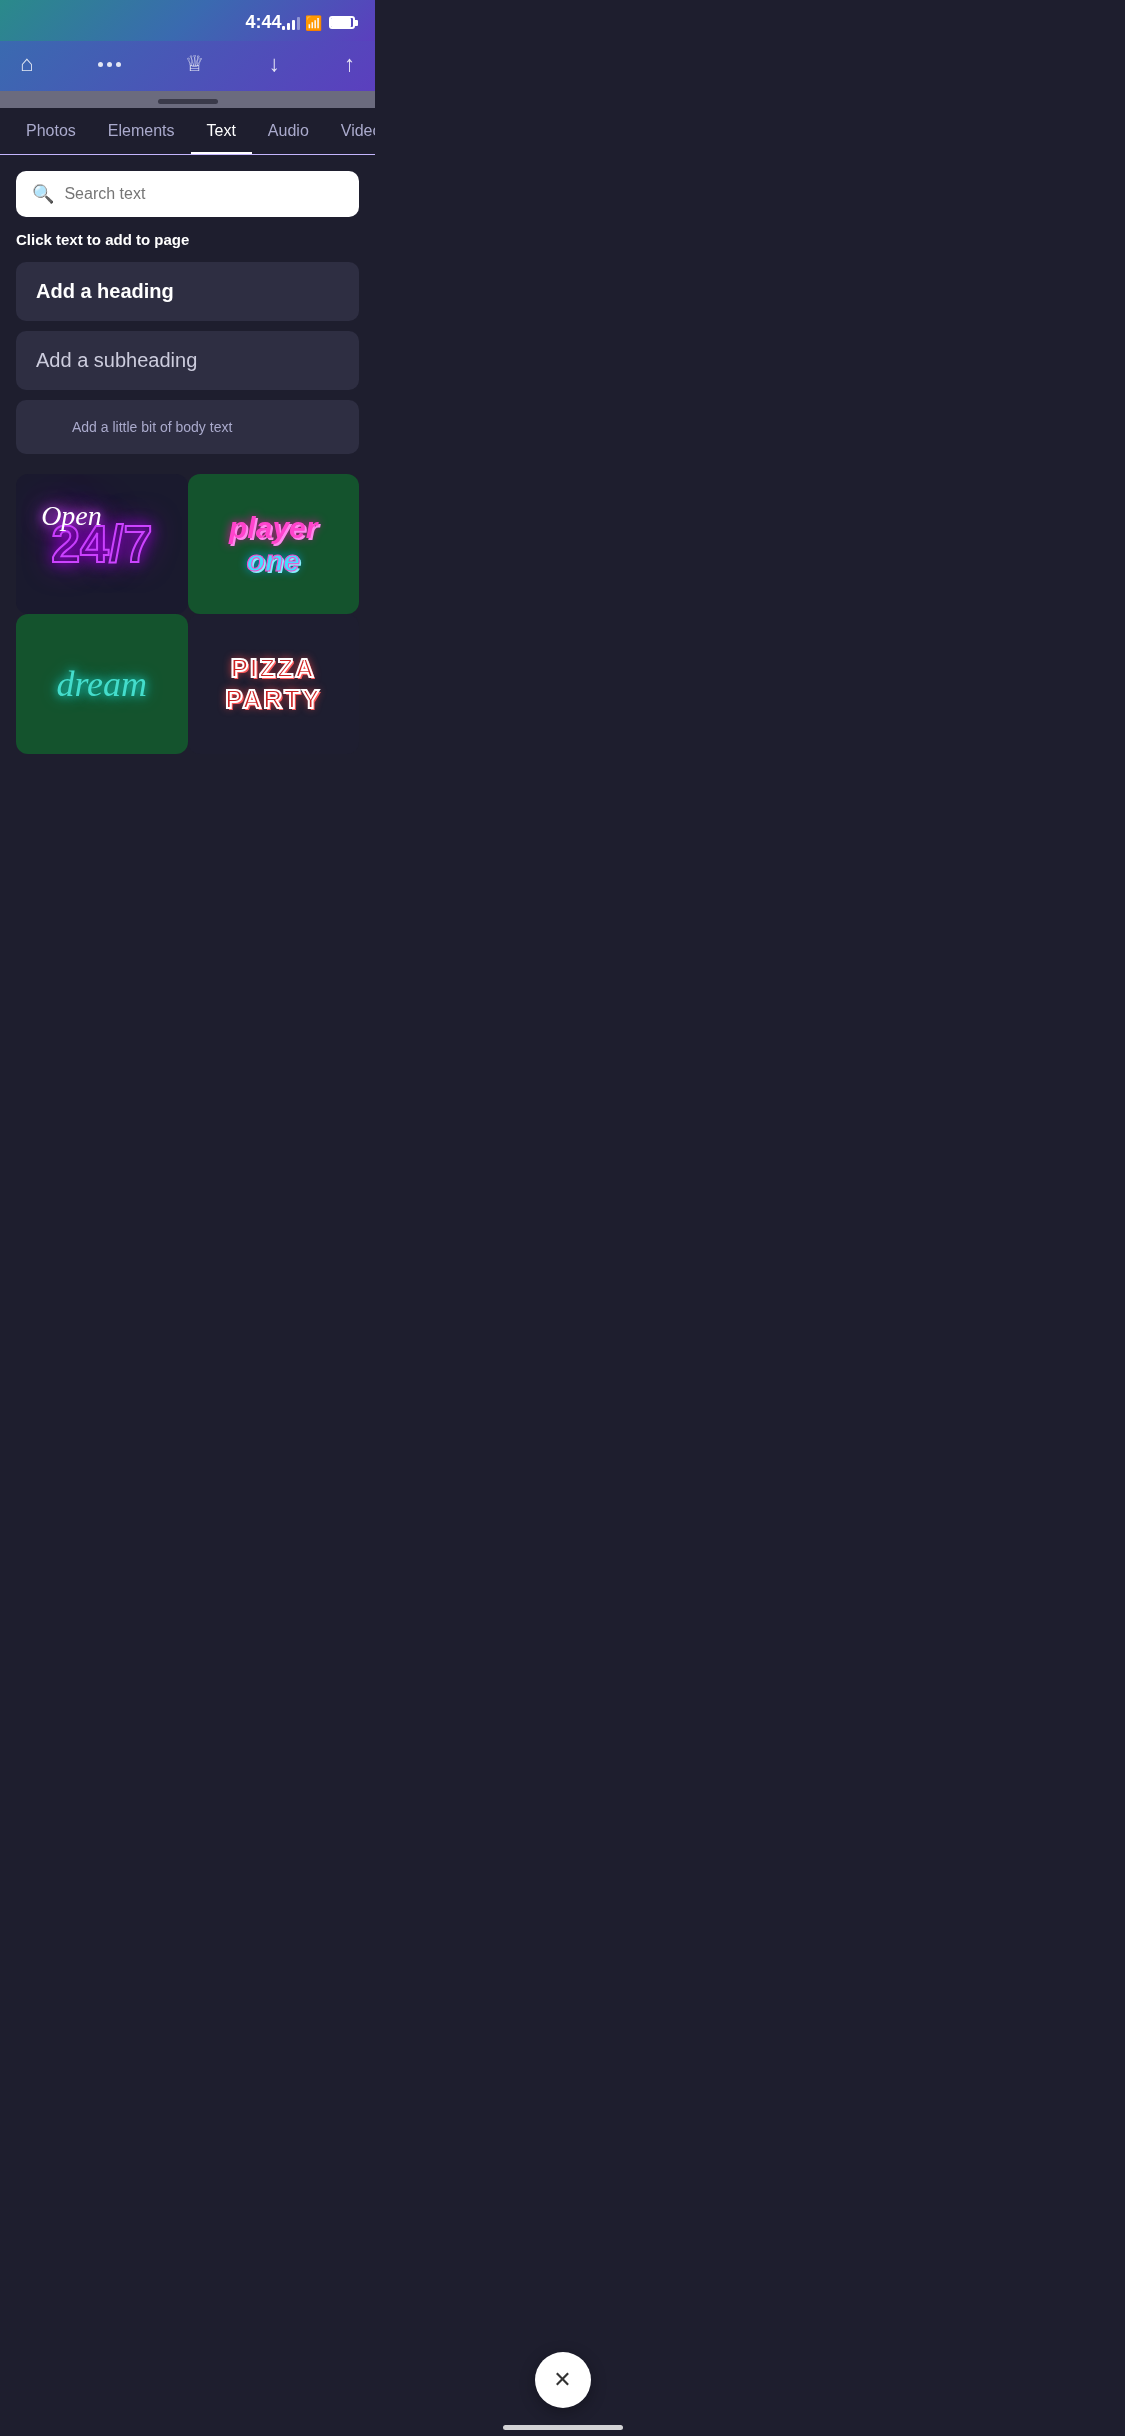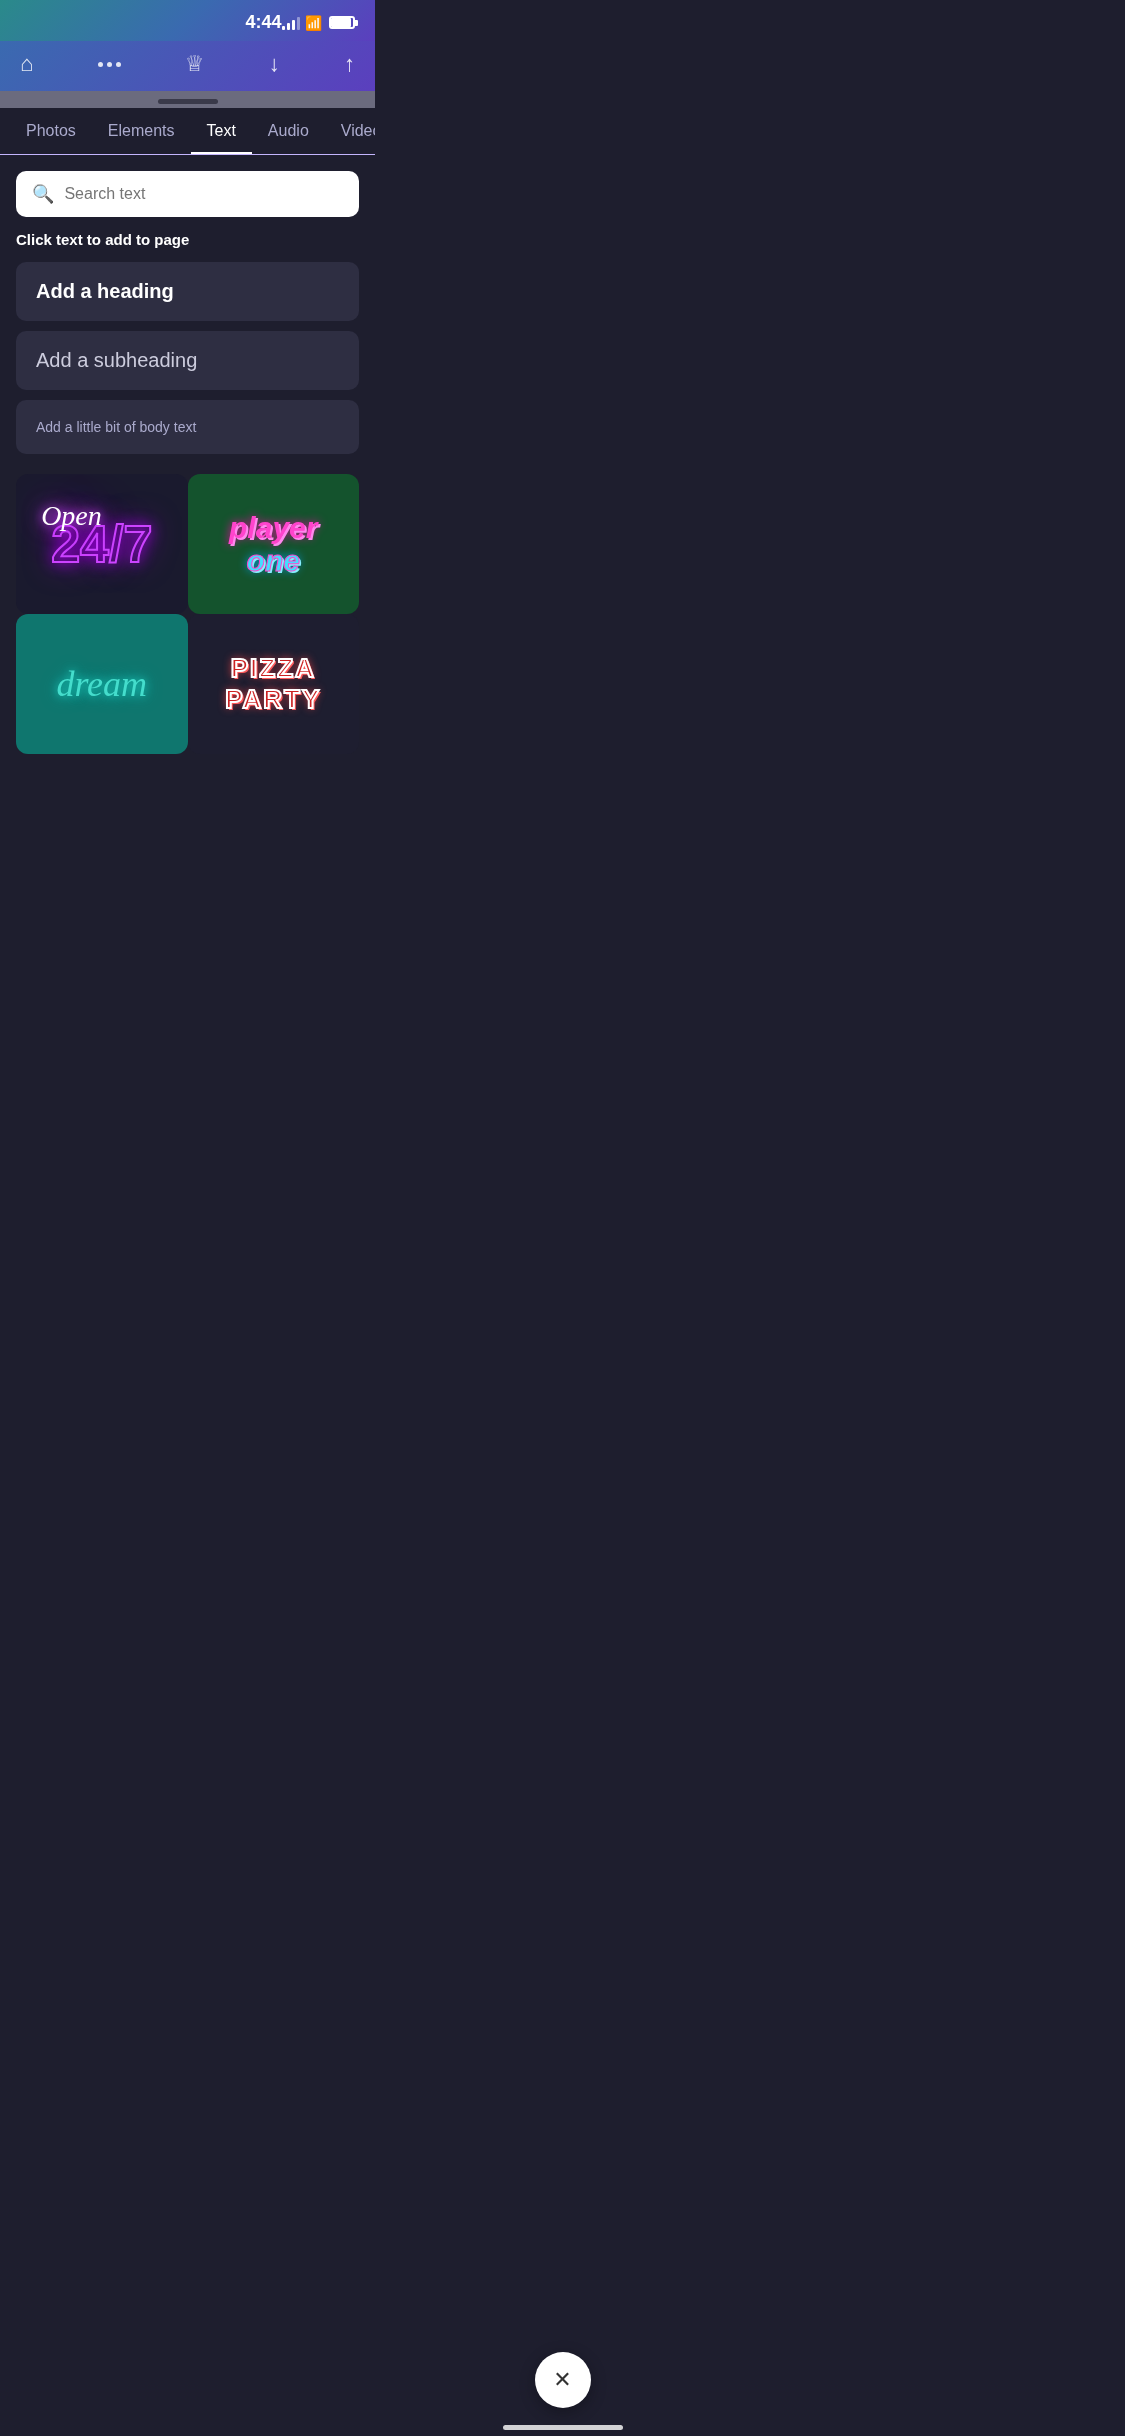--- a/index.html
+++ b/index.html
@@ -222,20 +222,21 @@
     .text-option-subheading {
       color: #ccccdd;
       font-size: 20px;
       font-weight: 400;
     }
 
     .text-option-body {
       color: #aaaacc;
       font-size: 14px;
       font-weight: 400;
+      margin-left: 36px;
     }
 
     
     .template-gallery {
       display: grid;
       grid-template-columns: 1fr 1fr;
       gap: 0;
       margin-top: 20px;
       padding-bottom: 80px;
     }
@@ -316,21 +317,21 @@
       font-style: italic;
       color: #44ddff;
       text-shadow:
         2px 2px 0 #88eeff,
         0 0 10px #00aaff;
       -webkit-text-stroke: 1px #ff44cc;
     }
 
     
     .template-dream {
-      background: #0f766e;
+      background: #14532d;
     }
 
     .dream-text {
       font-size: 36px;
       font-family: 'Georgia', cursive;
       font-style: italic;
       color: #44ddcc;
       text-shadow:
         0 0 8px #22ccbb,
         0 0 16px #00aaaa;

